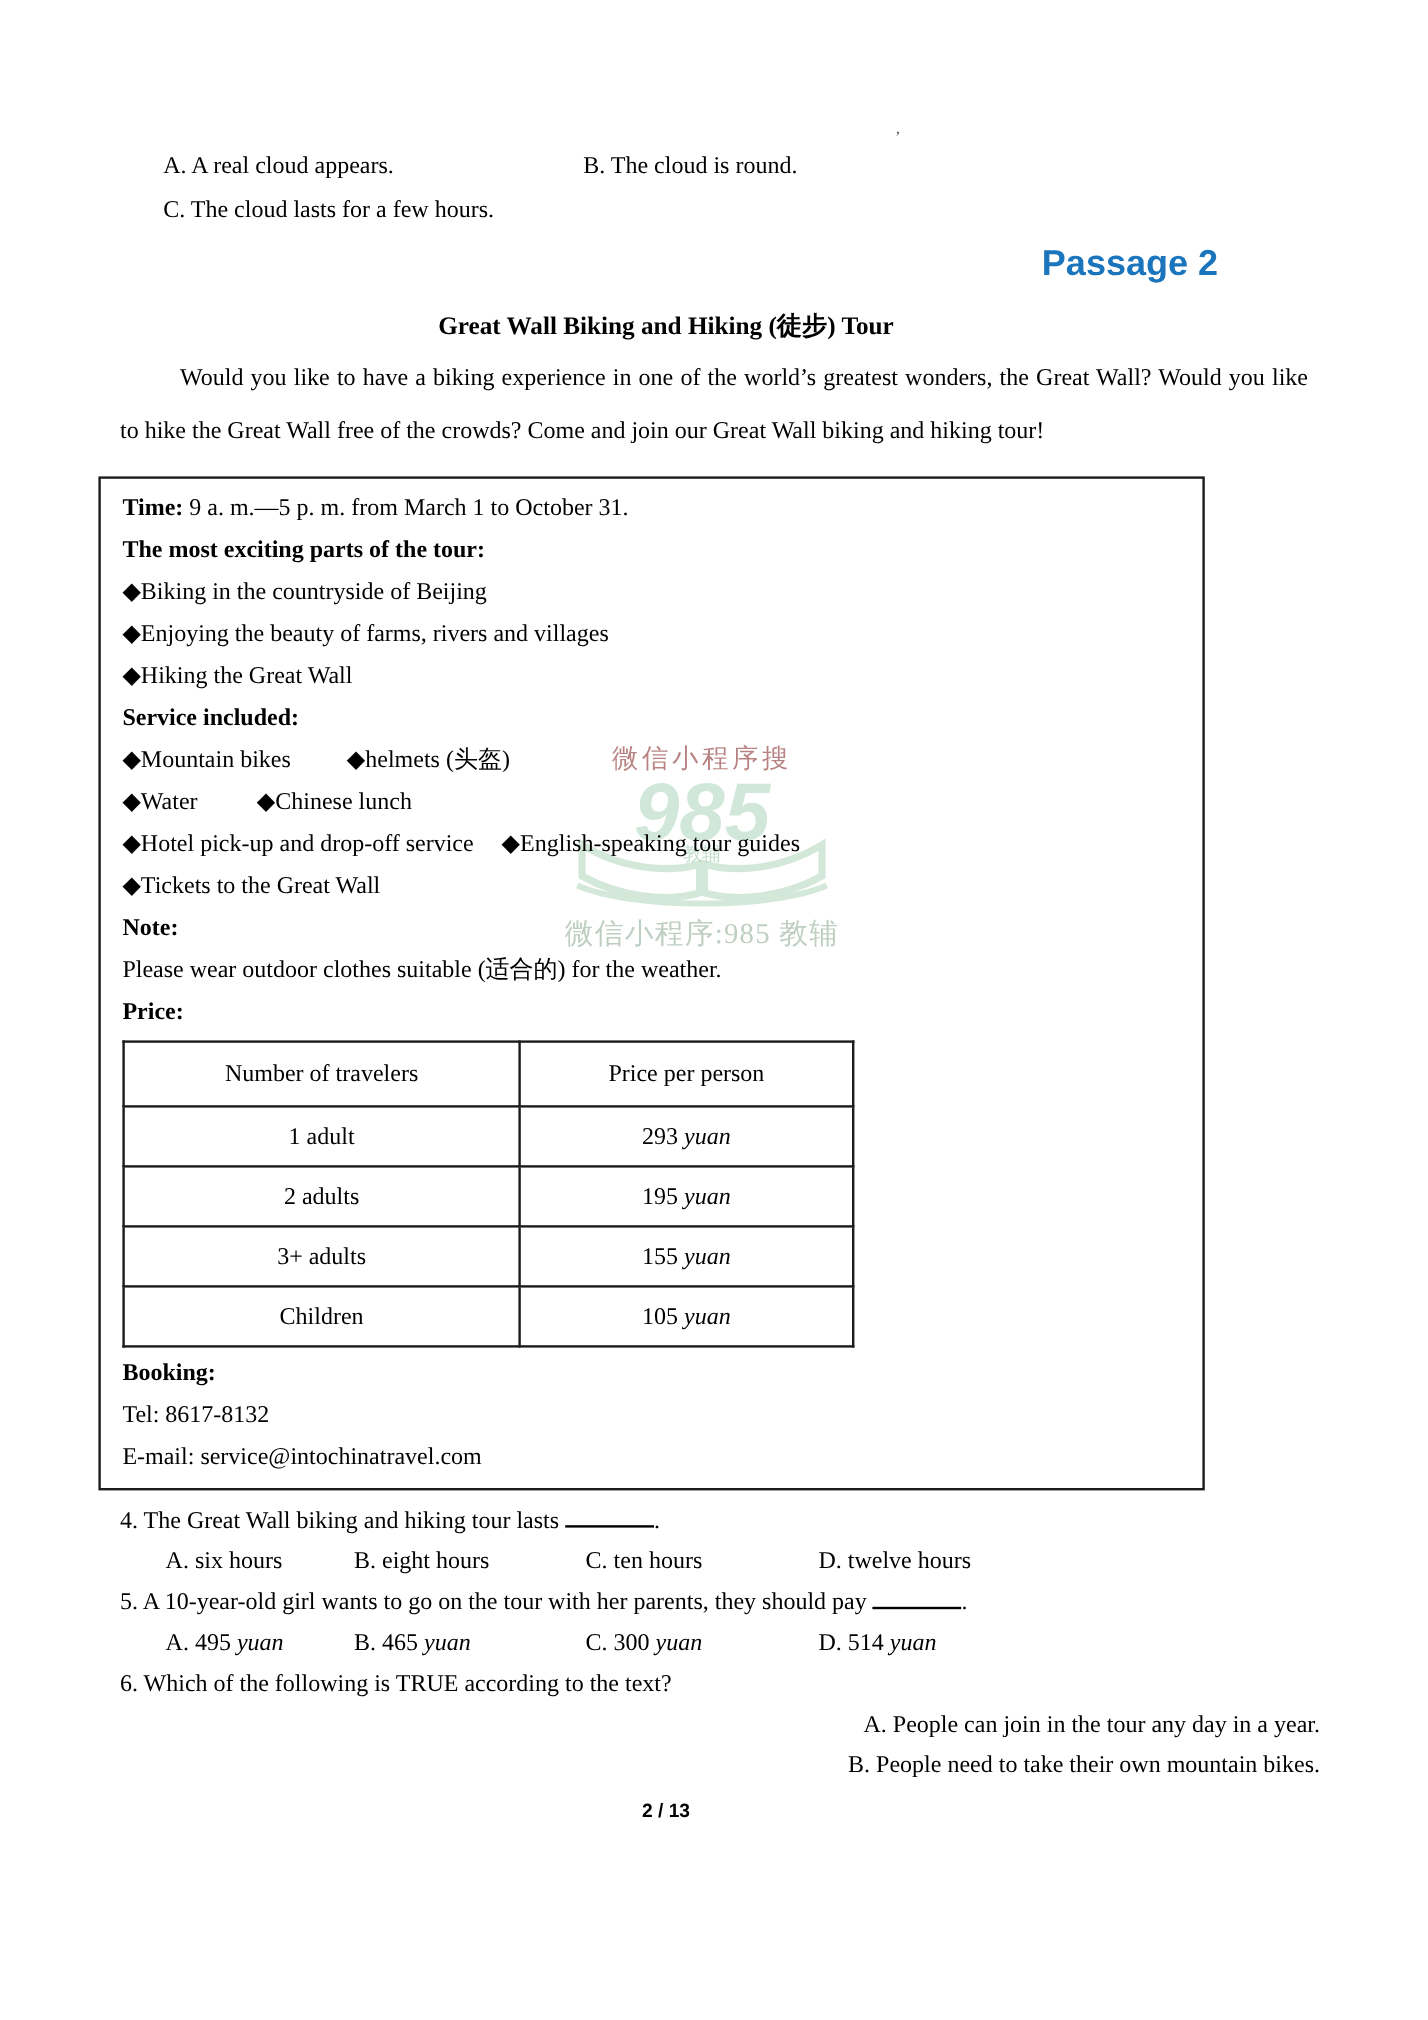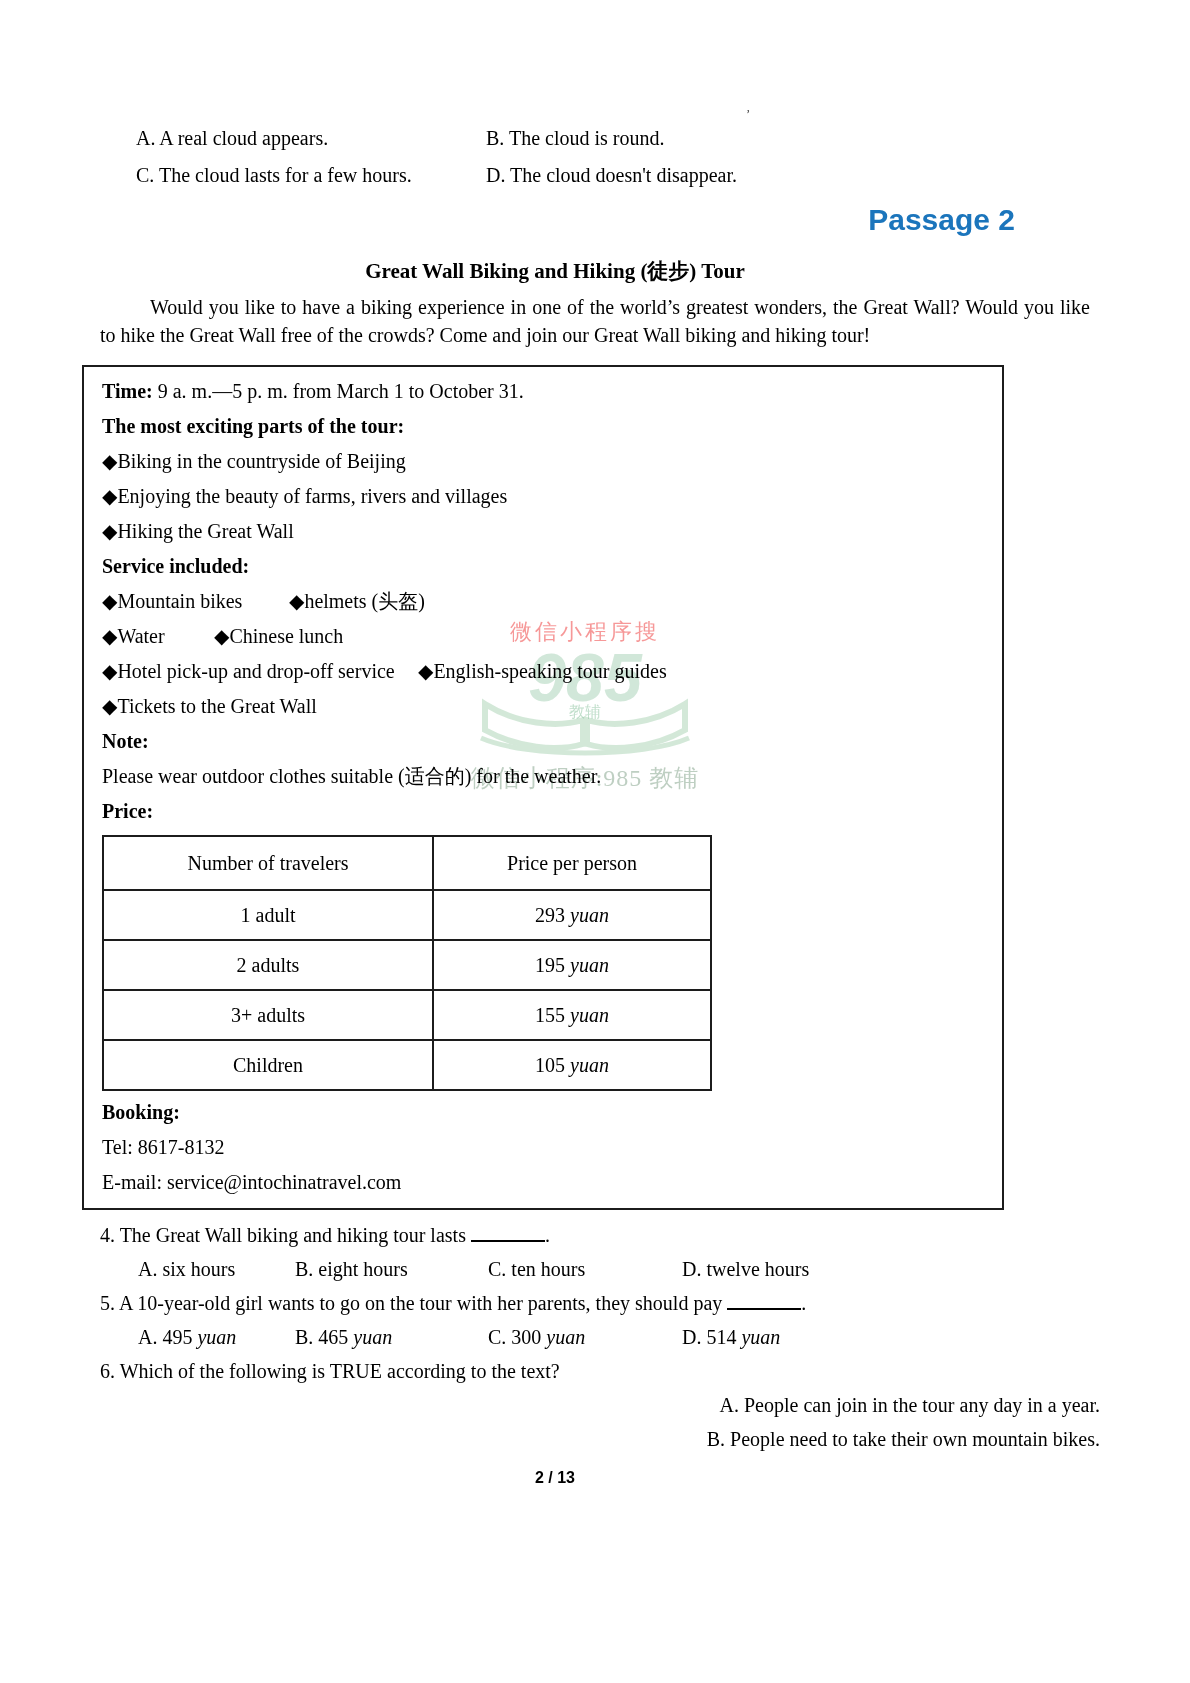--- a/index.html
+++ b/index.html
@@ -40,21 +40,21 @@
     text-align:center;
     font-size:21px;
     font-weight:bold;
     line-height:26px;
   }
   .intro{
     margin:9px 0 16px 100px;
     width:990px;
     text-align:justify;
     text-indent:50px;
-    line-height:28px;
+    line-height:44px;
   }
   
   .infobox{
     margin:13px 0 0 82px;
     width:884px;
     border:2px solid #1c1c1c;
     padding:7px 16px 8px 18px;
   }
   .ibx-line{line-height:35px;min-height:35px;}
   .bold{font-weight:bold;}
@@ -108,21 +108,21 @@
   .watermark{
     position:absolute;
     left:440px;top:620px;
     width:290px;
     text-align:center;
     pointer-events:none;
     z-index:0;
   }
   .wm1{
     font-size:22px;
-    color:#ef4444;
+    color:#7f1d1d;
     opacity:.55;
     letter-spacing:3px;
     line-height:24px;
   }
   .wm-num{
     font-family:"Liberation Sans", sans-serif;
     font-weight:bold;
     font-style:italic;
     font-size:68px;
     line-height:62px;
@@ -167,21 +167,20 @@
     <div class="wm-inner">教辅</div>
     <div class="wm2">微信小程序:985 教辅</div>
   </div>
 
   <span class="stray">’</span>
 
   <div class="opt-grid">
     <div>A. A real cloud appears.</div>
     <div>B. The cloud is round.</div>
     <div>C. The cloud lasts for a few hours.</div>
-    <div>D. The cloud doesn't disappear.</div>
   </div>
 
   <div class="passage-heading">Passage 2</div>
   <div class="passage-title">Great Wall Biking and Hiking (徒步) Tour</div>
   <p class="intro">Would you like to have a biking experience in one of the world’s greatest wonders, the Great Wall? Would you like to hike the Great Wall free of the crowds? Come and join our Great Wall biking and hiking tour!</p>
 
   <div class="infobox">
     <div class="ibx-line"><span class="bold">Time:</span> <span>9 a. m.—5 p. m. from March 1 to October 31.</span></div>
     <div class="ibx-line bold">The most exciting parts of the tour:</div>
     <div class="ibx-line">◆Biking in the countryside of Beijing</div>

